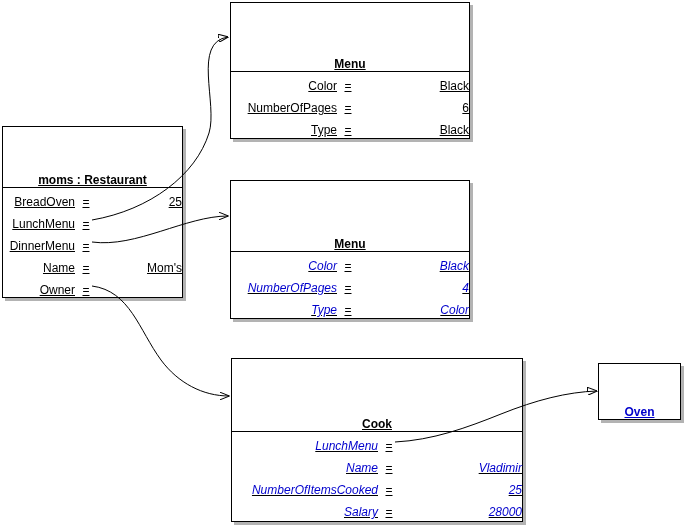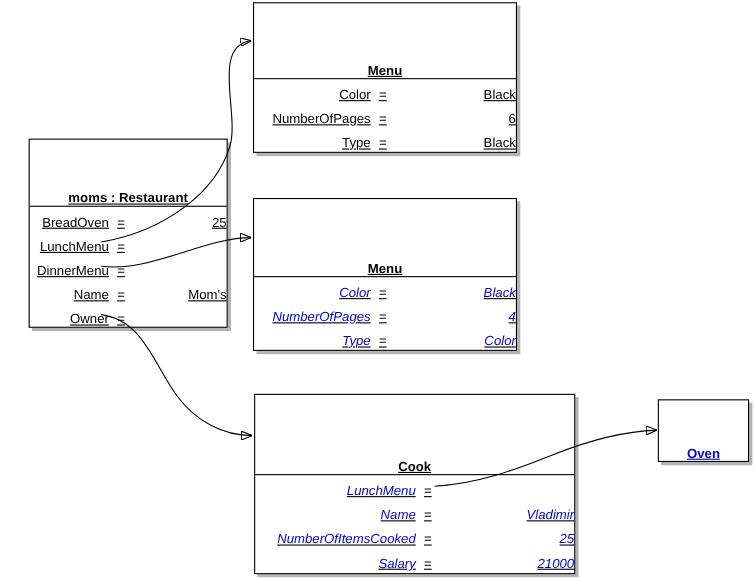--- a/index.html
+++ b/index.html
@@ -68,21 +68,21 @@
     width: 685px; height: 525px;
     pointer-events: none;
   }
   svg.overlay path { stroke: #000000; stroke-width: 1; fill: none; }
 </style>
 </head>
 <body>
 
 <div class="canvas">
 
-  <div class="obj" style="left:2px; top:126px; width:181px; height:172px;margin-left:24px;">
+  <div class="obj" style="left:2px; top:126px; width:181px; height:172px;">
     <div class="tcomp" style="height:60px">
       <span class="title">moms : Restaurant</span>
     </div>
     <div class="attrs" style="--ncol:72px">
       <div class="row">
         <span class="an">BreadOven</span>
         <span class="eq">=</span>
         <span class="av">25</span>
       </div>
       <div class="row">
@@ -170,21 +170,21 @@
         <span class="av">Vladimir</span>
       </div>
       <div class="row">
         <span class="an">NumberOfItemsCooked</span>
         <span class="eq">=</span>
         <span class="av">25</span>
       </div>
       <div class="row">
         <span class="an">Salary</span>
         <span class="eq">=</span>
-        <span class="av">21000</span>
+        <span class="av">28000</span>
       </div>
     </div>
   </div>
 
   <div class="obj blue-title" style="left:598px; top:363px; width:83px; height:57px;">
     <div class="tcomp" style="flex:1">
       <span class="title">Oven</span>
     </div>
   </div>
 

